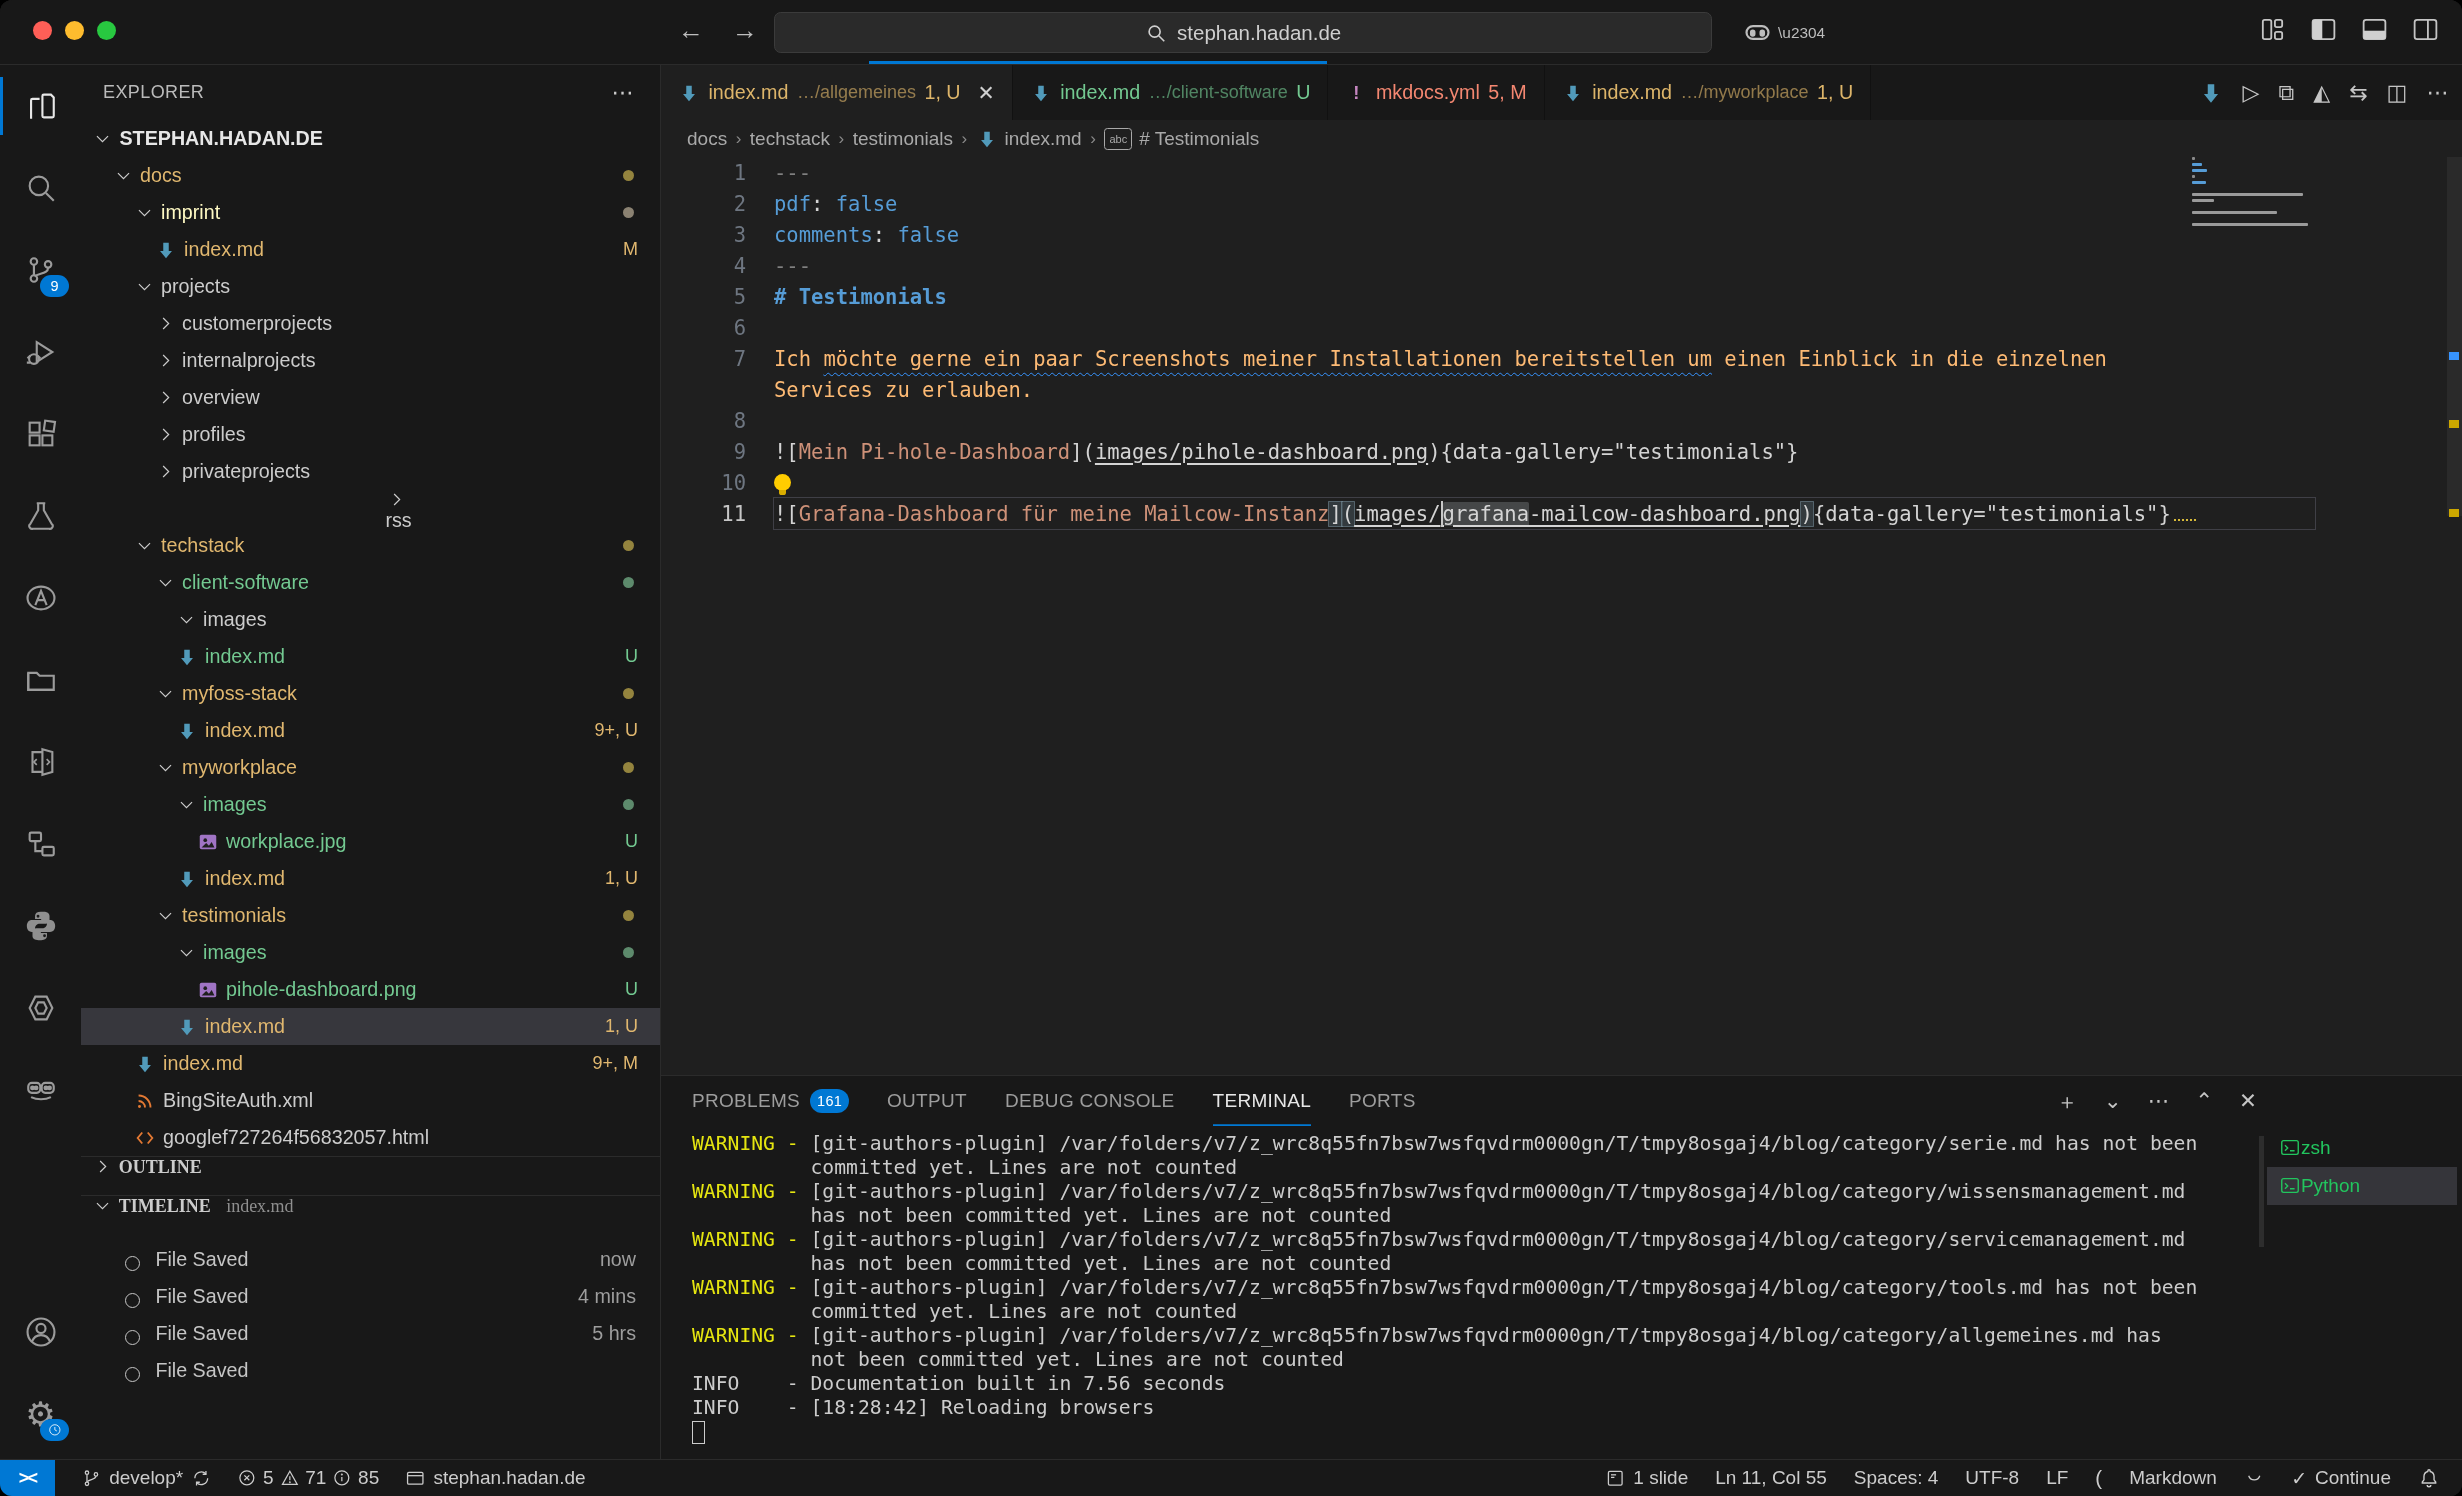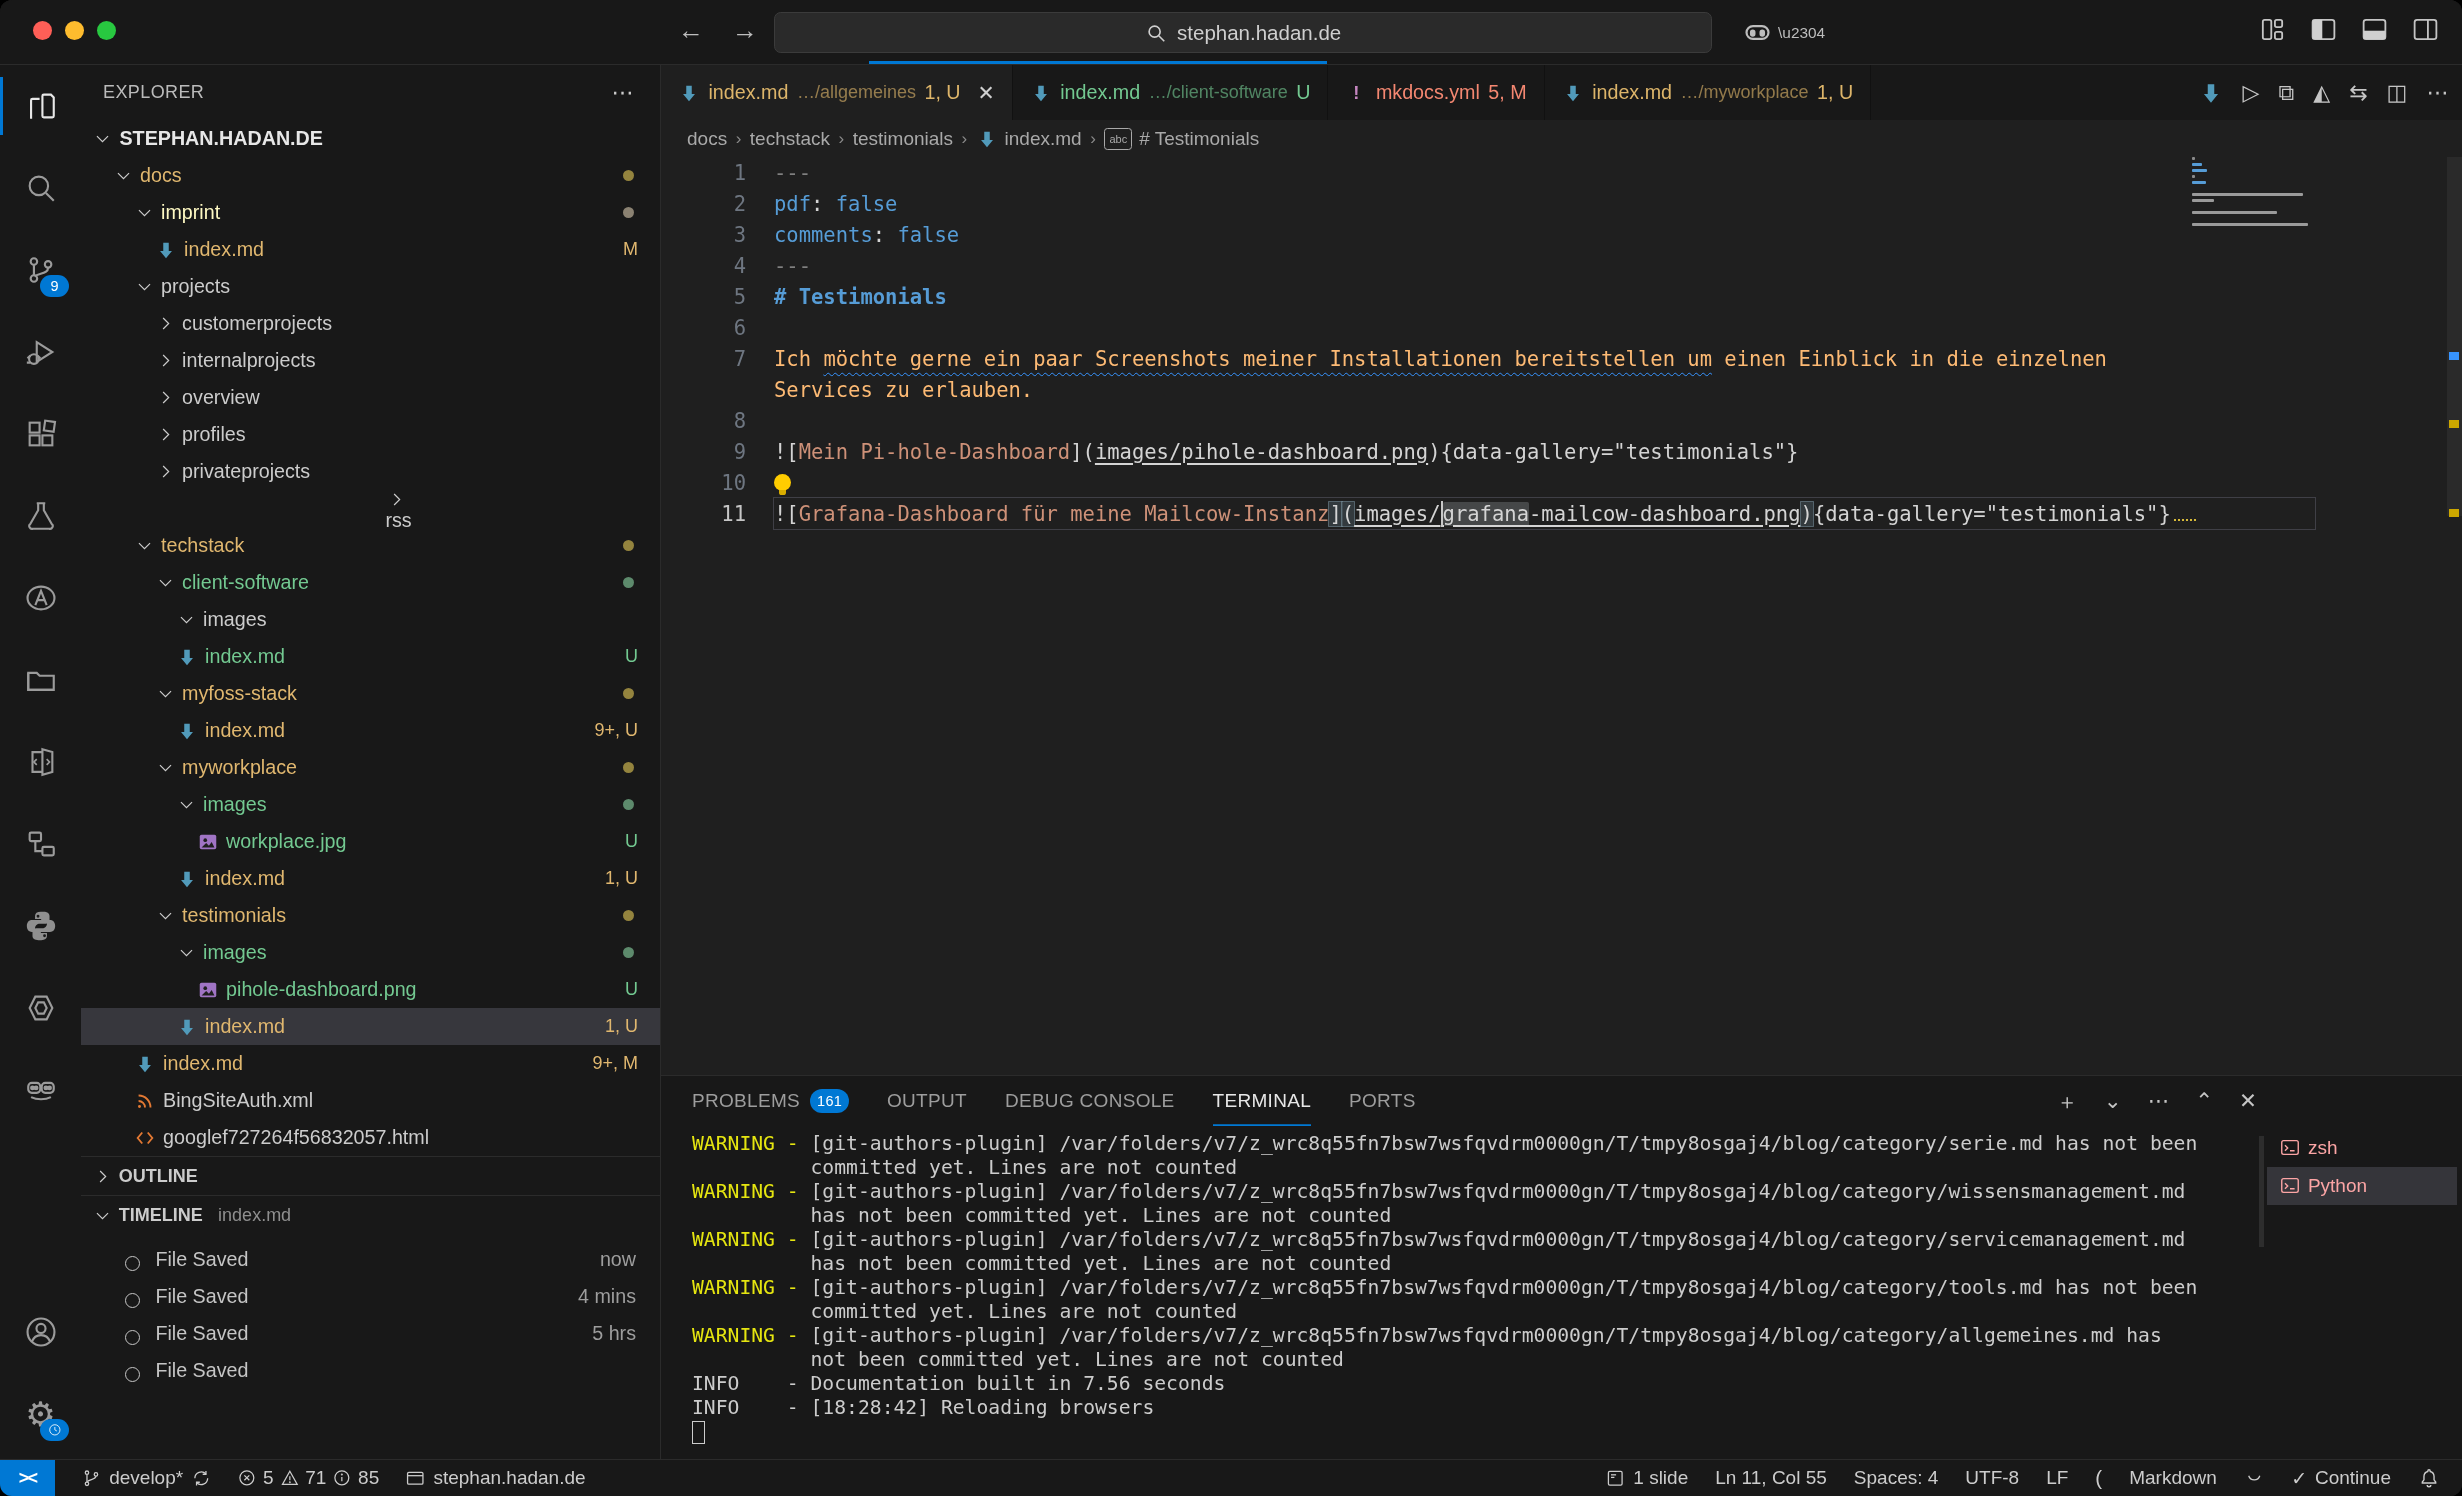--- a/index.html
+++ b/index.html
@@ -29,21 +29,21 @@
   #sb-header{height:55px;display:flex;align-items:center;justify-content:space-between;padding:0 26px 0 22px;
      font-size:18px;letter-spacing:0.4px;color:#bbbbbb;}
   .trow{position:relative;height:37px;display:flex;align-items:center;font-size:19.7px;white-space:nowrap;}
   .trow.selected{background:#37373d;}
   .trow .chev{width:24px;display:inline-flex;justify-content:center;color:#cccccc;flex:none;}
   .trow .ficon{width:26px;flex:none;display:inline-flex;justify-content:center;}
   .trow .lbl{margin-left:5.1px;}
   .trow .badge{position:absolute;right:22px;font-size:18px;}
   .trow .dot{position:absolute;right:26px;width:11px;height:11px;border-radius:50%;}
   .c-default{color:#cccccc;} .c-gold{color:#e0b76f;} .c-tan{color:#fef9c3;} .c-green{color:#73c991;}
-  .sb-sec{height:38px;display:flex;align-items:center;border-top:0.9px solid #2b2b2b;font-size:18px;color:#cccccc;font-weight:700;padding-left:12px;gap:6.8px;}
+  .sb-sec{height:38px;display:flex;border-top:0.9px solid #2b2b2b;font-size:18px;color:#cccccc;font-weight:700;padding-left:12px;gap:6.8px;font-family:Liberation Serif, serif;}
   .sb-sec .ctx{font-weight:400;color:#8f8f8f;margin-left:8.5px;font-size:18px;}
   .tlrow{height:37px;display:flex;align-items:flex-end;padding-left:44px;font-size:19.7px;color:#c5c5c5;position:relative;}
   .tlrow .circ{width:13px;height:13px;border:1.7px solid #c5c5c5;border-radius:50%;margin-right:15.4px;flex:none;}
   .tlrow .when{position:absolute;right:24px;color:#9d9d9d;}
   
   #tabsbar{position:absolute;left:661px;top:65px;right:0;height:55px;background:#181818;display:flex;border-bottom:0.9px solid #252526;}
   .tab{position:relative;height:55px;display:flex;align-items:center;padding:0 17px;gap:8.5px;font-size:19.7px;
        background:#181818;border-right:0.9px solid #111;}
   .tab.active{background:#1f1f1f;}
   .tab .detail{opacity:.62;font-size:18px;}
@@ -87,21 +87,21 @@
   .pbadge{background:var(--accent);color:#fff;border-radius:12px;min-width:24px;height:24px;font-size:14.5px;
      display:flex;align-items:center;justify-content:center;padding:0 6.8px;}
   #panel-actions{position:absolute;right:205px;top:0;height:50px;display:flex;align-items:center;gap:26px;color:#c5c5c5;font-size:21.4px;}
   #term{position:absolute;left:31px;top:56px;right:222px;bottom:6.8px;font:19.7px "DejaVu Sans Mono",monospace;white-space:pre;}
   .trow2{height:24px;display:flex;}
   .tpre{width:10ch;flex:none;}
   .tpre.warn{color:#e5e510;}
   .tcur{width:11px;height:21.4px;border:1.3px solid #cccccc;margin-top:0.9px;}
   #term-scroll{position:absolute;right:198px;top:60px;width:5.1px;height:111px;background:#4d4d4d66;}
   #sessions{position:absolute;right:5.1px;top:53px;width:190px;}
-  .sess{height:38px;display:flex;align-items:center;gap:7px;font-size:19px;color:#fca5a5;padding-left:12px;}
+  .sess{height:38px;display:flex;align-items:center;gap:0;font-size:19px;color:#22c55e;padding-left:12px;}
   .sess.active{background:#35353a;}
   
   #statusbar{position:absolute;left:0;right:0;bottom:0;height:36px;background:#181818;border-top:0.9px solid #2b2b2b;
      display:flex;align-items:center;font-size:19px;color:#cccccc;}
   #sb-left{display:flex;align-items:center;gap:26px;flex:1;}
   #sb-right{display:flex;align-items:center;gap:27px;padding-right:22px;}
   .sb-item{display:flex;align-items:center;gap:7.7px;white-space:nowrap;}
   #remote{width:55px;height:36px;background:var(--accent);color:#fff;display:flex;align-items:center;justify-content:center;
      font-weight:700;font-size:18px;letter-spacing:-1.7px;}
   .prob{display:flex;align-items:center;gap:6px;}

